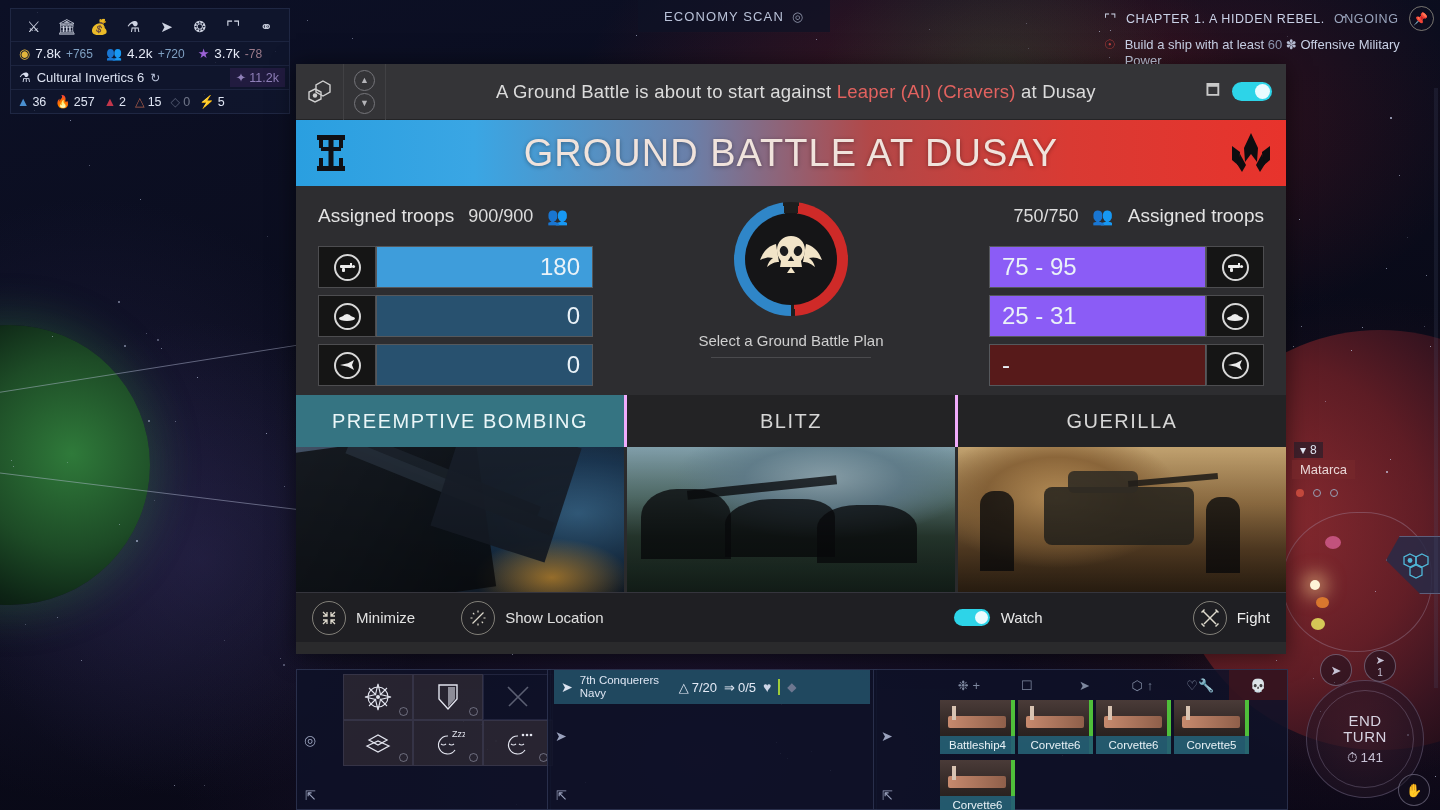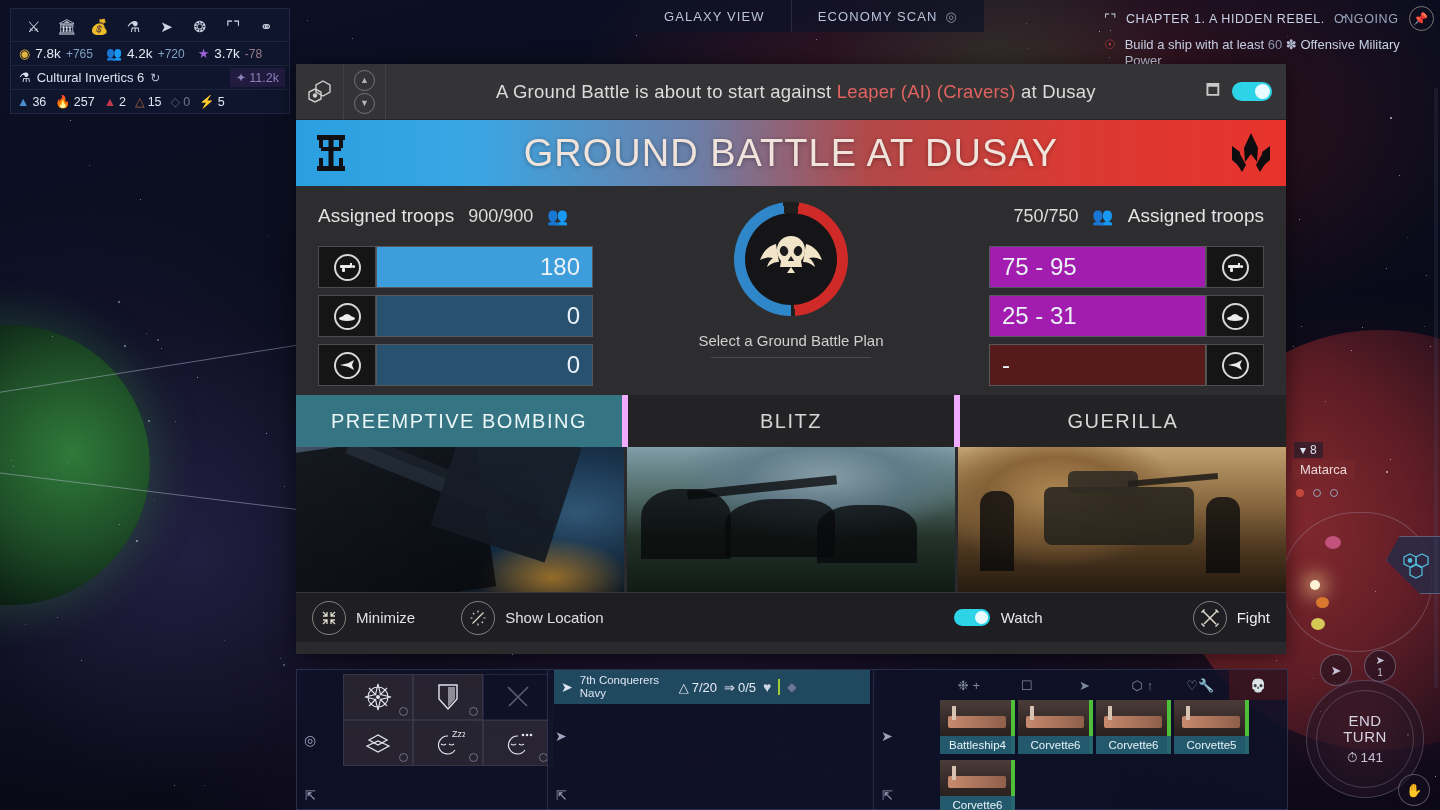--- a/index.html
+++ b/index.html
@@ -207,21 +207,21 @@
   .tbar {
     flex:1; display:flex; align-items:center; position:relative;
     border:1px solid #55585c;
   }
   .tbar .num {
     position:absolute; right:12px; font-size:24px; color:#eaf2f8; font-weight:300;
   }
   .tbar .num.left { left:12px; right:auto; }
   .blue-full { background:#3e9ddb; }
   .blue-empty { background:#28516f; }
-  .red-full  { background:#a21caf; }
+  .red-full  { background:#8b5cf6; }
   .red-dim   { background:#571a1a; }
 
   .side.right { margin-left:auto; }
   .side.right .side-head { justify-content:flex-end; }
   .side.right .tbtn { order:2; }
   .side.right .tbar { order:1; }
 
   
   .center-col {
     position:absolute; left:50%; transform:translateX(-50%); top:16px;
@@ -237,21 +237,21 @@
     display:flex; align-items:center; justify-content:center;
   }
   .plan-label { margin-top:16px; color:#cfcfcf; font-size:15px; }
   .plan-underline { margin: 8px auto 0; width:160px; height:1px; background:#4a4a4d; }
 
   
   .plan-tabs { display:flex; height:52px; }
   .plan-tab {
     flex:1; display:flex; align-items:center; justify-content:center;
     font-size:20px; letter-spacing:1.5px; color:#d6d6d6; background:#232325;
-    border-right:6px solid #f0abfc;
+    border-right:3px solid #f0abfc;
   }
   .plan-tab:last-child { border-right:none; }
   .plan-tab.active { background:#357482; color:#eaf6f8; }
   .plan-imgs { display:flex; height:145px; gap:3px; padding: 0 0; }
   .plan-img { flex:1; position:relative; overflow:hidden; }
 
   .img-bombing {
     background:
       radial-gradient(ellipse 120px 60px at 78% 90%, rgba(255,180,60,0.85), transparent 65%),
       radial-gradient(ellipse 220px 120px at 86% 46%, #3d6f96 0%, #1d3b59 45%, transparent 75%),
@@ -663,23 +663,20 @@
         </span>
       <span class="chip">
           <span style="color:#3fc05a;">⚡</span>
           <span class="q">5</span>
         </span>
     </div>
   </div>
 
   <div class="top-tabs">
     <div class="top-tab">
-      <span>GALAXY VIEW</span>
-    </div>
-    <div class="top-tab">
       <span>ECONOMY SCAN</span>
       <span style="opacity:.7;">◎</span>
     </div>
   </div>
 
   <div class="quest">
     <div class="quest-title">
       <span style="color:#cfd6e8;">⌜⌝</span>
       <span>CHAPTER 1. A HIDDEN REBEL.</span>
       <span class="ongoing">ONGOING</span>

